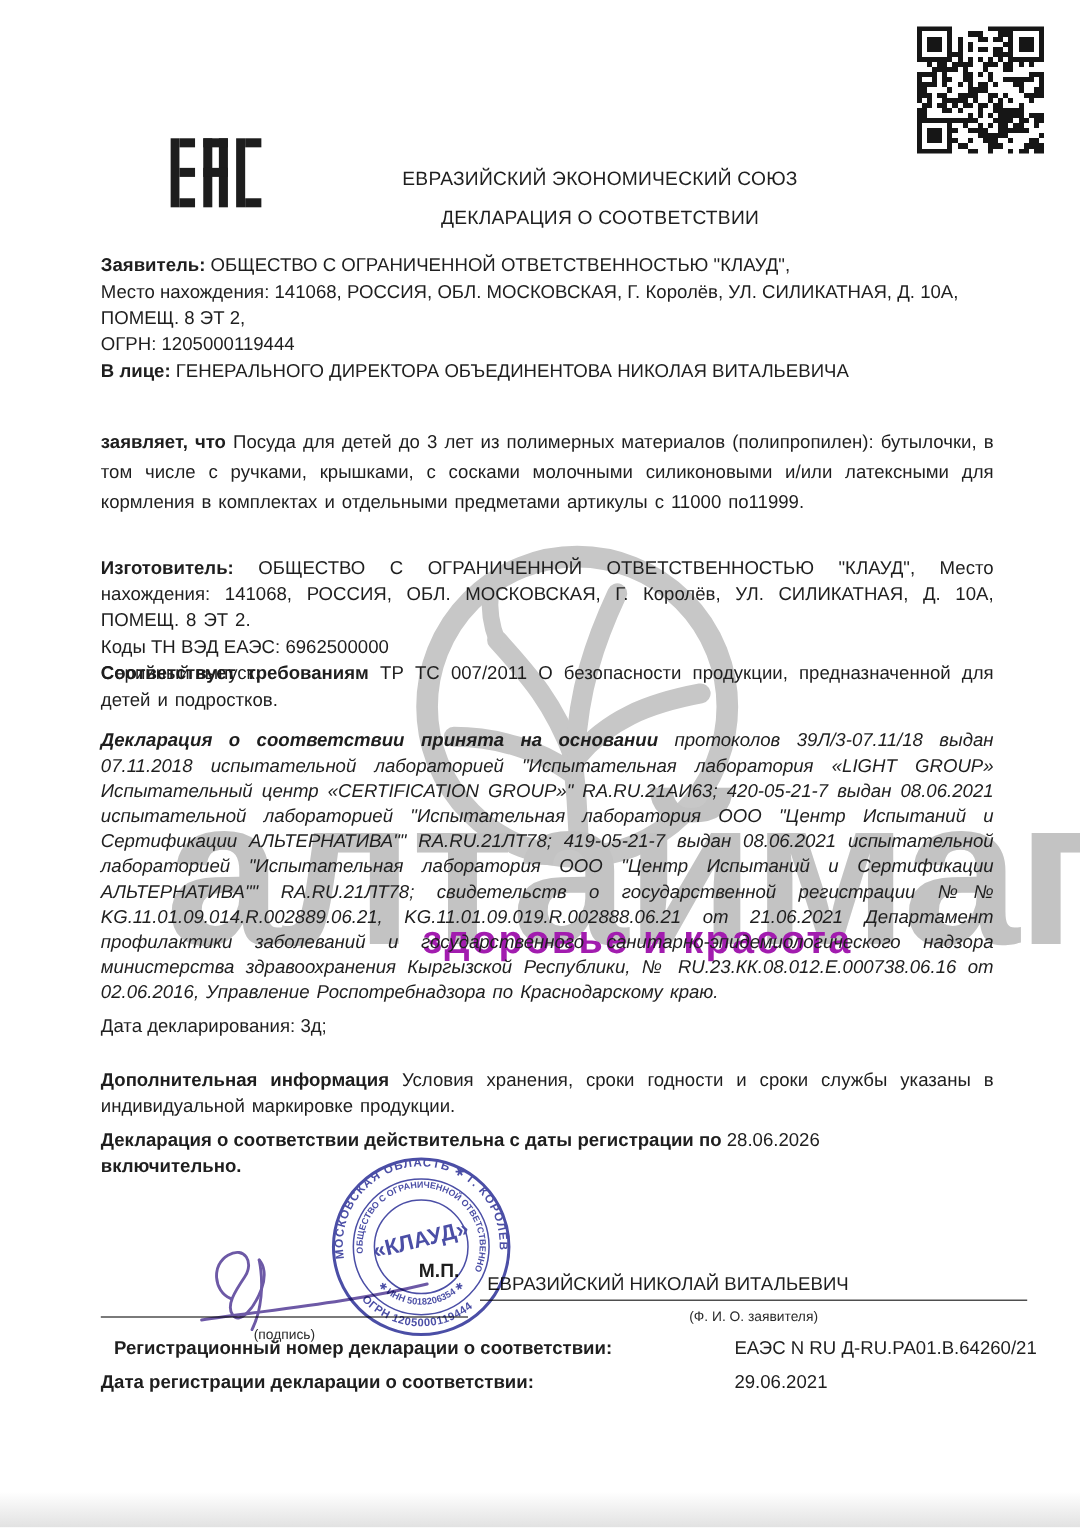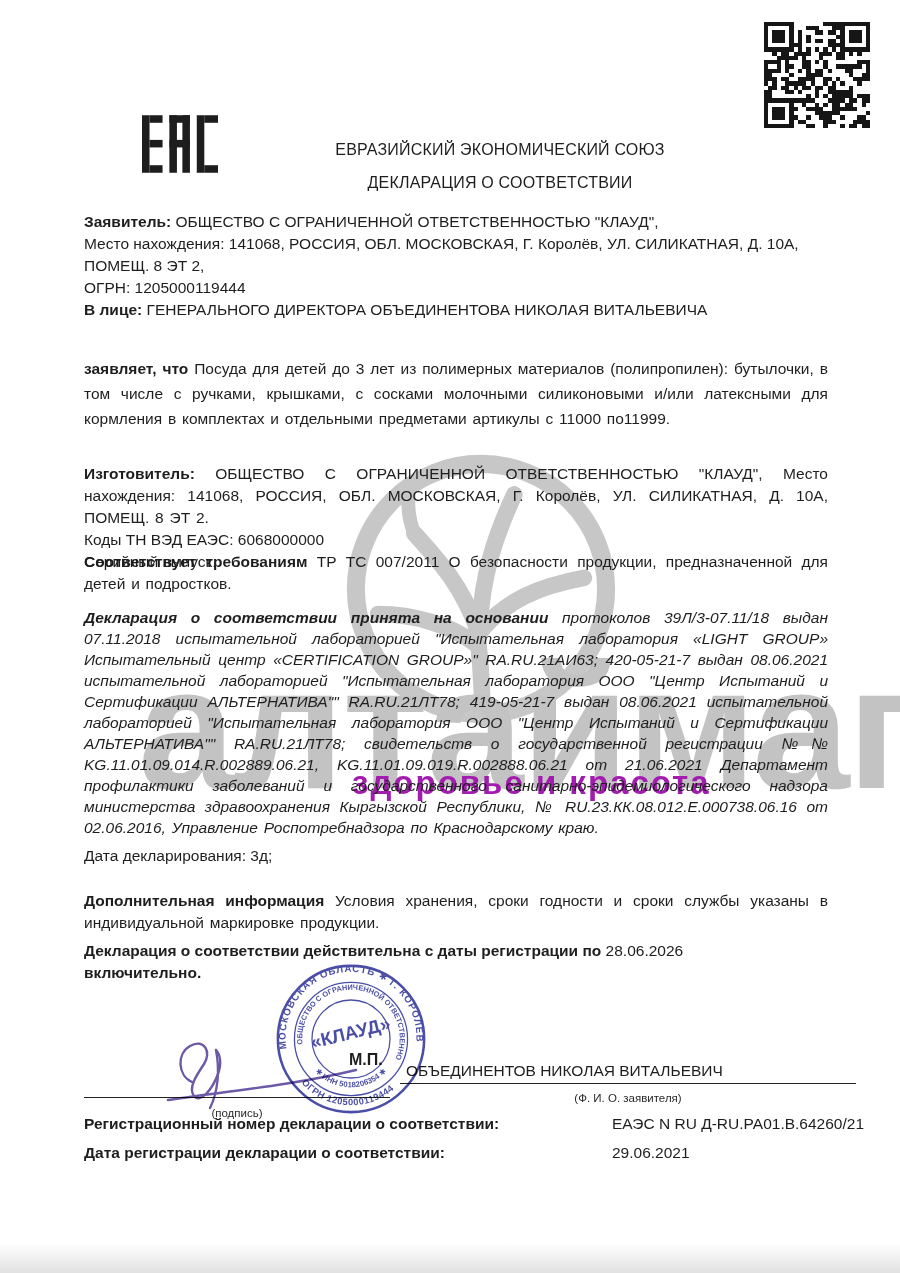--- a/index.html
+++ b/index.html
@@ -315,21 +315,21 @@
     <div>ОГРН: 1205000119444</div>
     <div><b>В лице:</b><span> ГЕНЕРАЛЬНОГО ДИРЕКТОРА ОБЪЕДИНЕНТОВА НИКОЛАЯ ВИТАЛЬЕВИЧА</span></div>
   </div>
 
   <div class="doc-block just" style="top:356px;line-height:25px;">
     <b>заявляет, что</b><span> Посуда для детей до 3 лет из полимерных материалов (полипропилен): бутылочки, в том числе с ручками, крышками, с сосками молочными силиконовыми и/или латексными для кормления в комплектах и отдельными предметами артикулы с 11000 по11999.</span>
   </div>
 
   <div class="doc-block" style="top:441px;margin-top:22px;">
     <div class="just"><b>Изготовитель:</b><span> ОБЩЕСТВО С ОГРАНИЧЕННОЙ ОТВЕТСТВЕННОСТЬЮ "КЛАУД", Место нахождения: 141068, РОССИЯ, ОБЛ. МОСКОВСКАЯ, Г. Королёв, УЛ. СИЛИКАТНАЯ, Д. 10А, ПОМЕЩ. 8 ЭТ 2.</span></div>
-    <div>Коды ТН ВЭД ЕАЭС: 6068000000</div>
+    <div>Коды ТН ВЭД ЕАЭС: 6962500000</div>
     <div>Серийный выпуск.</div>
   </div>
 
   <div class="doc-block just" style="top:551px;">
     <b>Соответствует требованиям</b><span> ТР ТС 007/2011 О безопасности продукции, предназначенной для детей и подростков.</span>
   </div>
 
   <div class="doc-block just" style="top:607px;line-height:21px;font-style:italic;">
     <b>Декларация о соответствии принята на основании</b><span> протоколов 39Л/3-07.11/18 выдан 07.11.2018 испытательной лабораторией "Испытательная лаборатория «LIGHT GROUP» Испытательный центр «CERTIFICATION GROUP»" RA.RU.21АИ63; 420-05-21-7 выдан 08.06.2021 испытательной лабораторией "Испытательная лаборатория ООО "Центр Испытаний и Сертификации АЛЬТЕРНАТИВА"" RA.RU.21ЛТ78; 419-05-21-7 выдан 08.06.2021 испытательной лабораторией "Испытательная лаборатория ООО "Центр Испытаний и Сертификации АЛЬТЕРНАТИВА"" RA.RU.21ЛТ78; свидетельств о государственной регистрации №№ KG.11.01.09.014.R.002889.06.21, KG.11.01.09.019.R.002888.06.21 от 21.06.2021 Департамент профилактики заболеваний и государственного санитарно-эпидемиологического надзора министерства здравоохранения Кыргызской Республики, № RU.23.КК.08.012.Е.000738.06.16 от 02.06.2016, Управление Роспотребнадзора по Краснодарскому краю.</span>
   </div>
@@ -374,23 +374,23 @@
     <path d="M32,52 C18,46 16,24 30,16 C44,8 52,22 44,34 C36,46 28,58 34,66 C40,74 52,60 58,44 C62,33 60,24 56,20"></path>
     <path d="M56,20 C60,40 58,62 50,78"></path>
     <path d="M8,70 C60,62 130,56 196,40"></path>
   </svg>
 
   <div class="mp">М.П.</div>
 
   <div class="sig-line" style="left:84px;top:1097px;width:306px;"></div>
   <div class="abs caption z1" style="left:84px;top:1102px;width:306px;">(подпись)</div>
 
-  <div class="name-over">ОБЪЕДИНЕНТОВ НИКОЛАЯ ВИТАЛЬЕВИЧ</div>
+  <div class="name-over">ЕВРАЗИЙСКИЙ НИКОЛАЙ ВИТАЛЬЕВИЧ</div>
   <div class="sig-line" style="left:400px;top:1083px;width:456px;"></div>
   <div class="abs caption z1" style="left:400px;top:1087px;width:456px;">(Ф. И. О. заявителя)</div>
 
-  <div class="reglabel" style="top:1113px;">Регистрационный номер декларации о соответствии:</div>
+  <div class="reglabel" style="top:1113px;margin-left:11px;">Регистрационный номер декларации о соответствии:</div>
   <div class="regval" style="top:1113px;text-align:right;">ЕАЭС N RU Д-RU.РА01.В.64260/21</div>
   <div class="reglabel" style="top:1142px;">Дата регистрации декларации о соответствии:</div>
   <div class="regval" style="top:1142px;">29.06.2021</div>
 
   <div class="shadow-bottom"></div>
 </div>
 
 </body></html>

